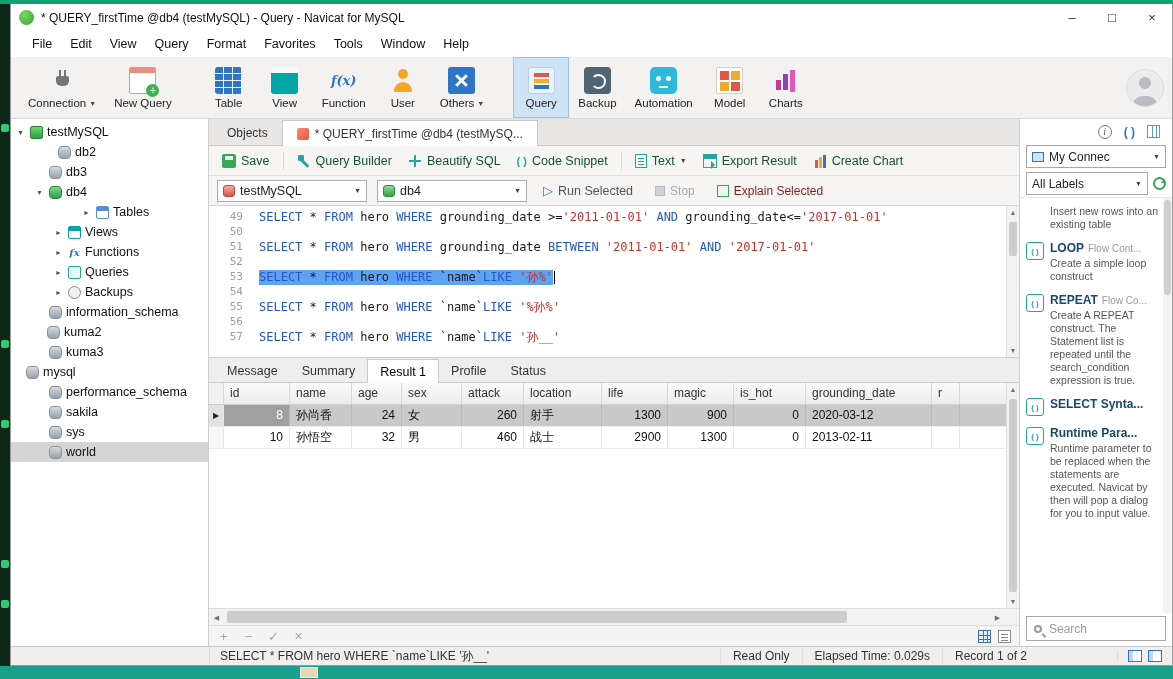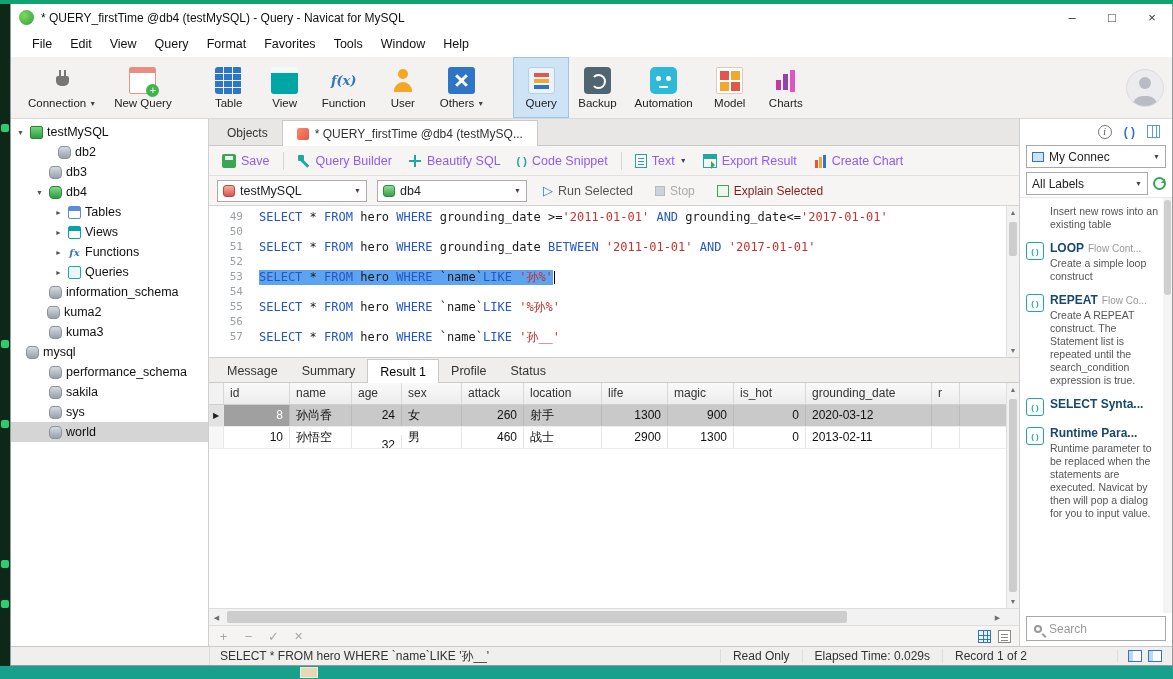--- a/index.html
+++ b/index.html
@@ -74,21 +74,21 @@
 .ti-fx::after{content:"fx";position:absolute;inset:0;display:flex;align-items:center;justify-content:center;color:#2e75c6;font:bold italic 10px "DejaVu Serif",serif}
 .ti-queries{background:#e8f6f5;border:1px solid #1fa8a0}
 .ti-backups{background:#f2f2f2;border:1px solid #8a8a8a;border-radius:50%}
 
 .center{flex:1;min-width:0;display:flex;flex-direction:column;background:#fff;border-right:1px solid #cfcfcf}
 .doc-tabs{height:27px;background:#e9e7e5;display:flex;align-items:flex-end;padding-left:4px;border-bottom:1px solid #c9c9c9;flex:0 0 auto}
 .doc-tab{height:24px;display:flex;align-items:center;gap:6px;padding:0 14px;font-size:12px;color:#333;white-space:nowrap}
 .doc-tab.active{background:#fff;border:1px solid #c9c9c9;border-bottom:none;height:26px;margin-bottom:-1px}
 .doc-tab-icon{width:12px;height:12px;border-radius:2px;background:linear-gradient(135deg,#ff8a65,#e2574c)}
 .query-toolbar{height:30px;display:flex;align-items:center;padding:0 6px;gap:2px;background:#f7f5f4;border-bottom:1px solid #e3e1e0;flex:0 0 auto}
-.qt-btn{display:flex;align-items:center;gap:5px;padding:0 7px;height:24px;font-size:12.5px;color:#8b5cf6;white-space:nowrap}
+.qt-btn{display:flex;align-items:center;gap:5px;padding:0 7px;height:24px;font-size:12.5px;color:#14532d;white-space:nowrap}
 .vdiv{width:1px;height:18px;background:#d8d6d4;margin:0 4px;flex:0 0 auto}
 .qt-icon{position:relative;flex:0 0 auto}
 .qi-save{width:14px;height:14px;background:#3aa655;border-radius:2px}
 .qi-save::after{content:"";position:absolute;left:3px;right:3px;top:2px;height:4px;background:#e8f5e9}
 .qi-query-builder{width:14px;height:14px}
 .qi-query-builder::before{content:"";position:absolute;width:12px;height:3px;background:#1fa8a0;transform:rotate(45deg);top:7px;left:1px}
 .qi-query-builder::after{content:"";position:absolute;width:6px;height:6px;background:#1fa8a0;border-radius:1px;top:1px;left:1px}
 .qi-beautify-sql{width:14px;height:14px}
 .qi-beautify-sql::before{content:"";position:absolute;left:6px;top:1px;width:2px;height:12px;background:#1fa8a0;box-shadow:0 0 0 0}
 .qi-beautify-sql::after{content:"";position:absolute;top:6px;left:1px;width:12px;height:2px;background:#1fa8a0}
@@ -343,39 +343,44 @@
         <div class="tree-row" style="padding-left: 23px;">
           <span class="tree-caret"></span>
           <span class="tree-icon ti-db"></span>
           <span class="tree-label">db3</span>
         </div>
         <div class="tree-row" style="padding-left: 23px;">
           <span class="tree-caret open"></span>
           <span class="tree-icon ti-db-open"></span>
           <span class="tree-label">db4</span>
         </div>
-        <div class="tree-row" style="padding-left: 42px;">
+        <div class="tree-row" style="padding-left: 42px; margin-left: 28px;">
           <span class="tree-caret closed"></span>
           <span class="tree-icon ti-tables"></span>
           <span class="tree-label">Tables</span>
         </div>
         <div class="tree-row" style="padding-left: 42px;">
           <span class="tree-caret closed"></span>
           <span class="tree-icon ti-views"></span>
           <span class="tree-label">Views</span>
         </div>
         <div class="tree-row" style="padding-left: 42px;">
           <span class="tree-caret closed"></span>
           <span class="tree-icon ti-fx"></span>
           <span class="tree-label">Functions</span>
         </div>
         <div class="tree-row" style="padding-left: 42px;">
           <span class="tree-caret closed"></span>
           <span class="tree-icon ti-queries"></span>
           <span class="tree-label">Queries</span>
+        </div>
+        <div class="tree-row" style="padding-left: 42px;">
+          <span class="tree-caret closed"></span>
+          <span class="tree-icon ti-backups"></span>
+          <span class="tree-label">Backups</span>
         </div>
         <div class="tree-row" style="padding-left: 23px;">
           <span class="tree-caret"></span>
           <span class="tree-icon ti-db"></span>
           <span class="tree-label">information_schema</span>
         </div>
         <div class="tree-row" style="padding-left: 21px;">
           <span class="tree-caret"></span>
           <span class="tree-icon ti-db"></span>
           <span class="tree-label">kuma2</span>
@@ -565,21 +570,21 @@
               <span class="g-cell right" style="width: 66px;">1300</span>
               <span class="g-cell right" style="width: 66px;">900</span>
               <span class="g-cell right" style="width: 72px;">0</span>
               <span class="g-cell" style="width: 126px;">2020-03-12</span>
               <span class="g-cell" style="width: 28px;"></span>
             </div>
             <div class="grid-row">
               <span class="row-marker"></span>
               <span class="g-cell right cell-id" style="width: 66px;">10</span>
               <span class="g-cell" style="width: 62px;">孙悟空</span>
-              <span class="g-cell right" style="width: 50px; margin-top: 8px;">32</span>
+              <span class="g-cell right" style="width: 50px;">32</span>
               <span class="g-cell" style="width: 60px;">男</span>
               <span class="g-cell right" style="width: 62px;">460</span>
               <span class="g-cell" style="width: 78px;">战士</span>
               <span class="g-cell right" style="width: 66px;">2900</span>
               <span class="g-cell right" style="width: 66px;">1300</span>
               <span class="g-cell right" style="width: 72px;">0</span>
               <span class="g-cell" style="width: 126px;">2013-02-11</span>
               <span class="g-cell" style="width: 28px;"></span>
             </div>
           </div>

